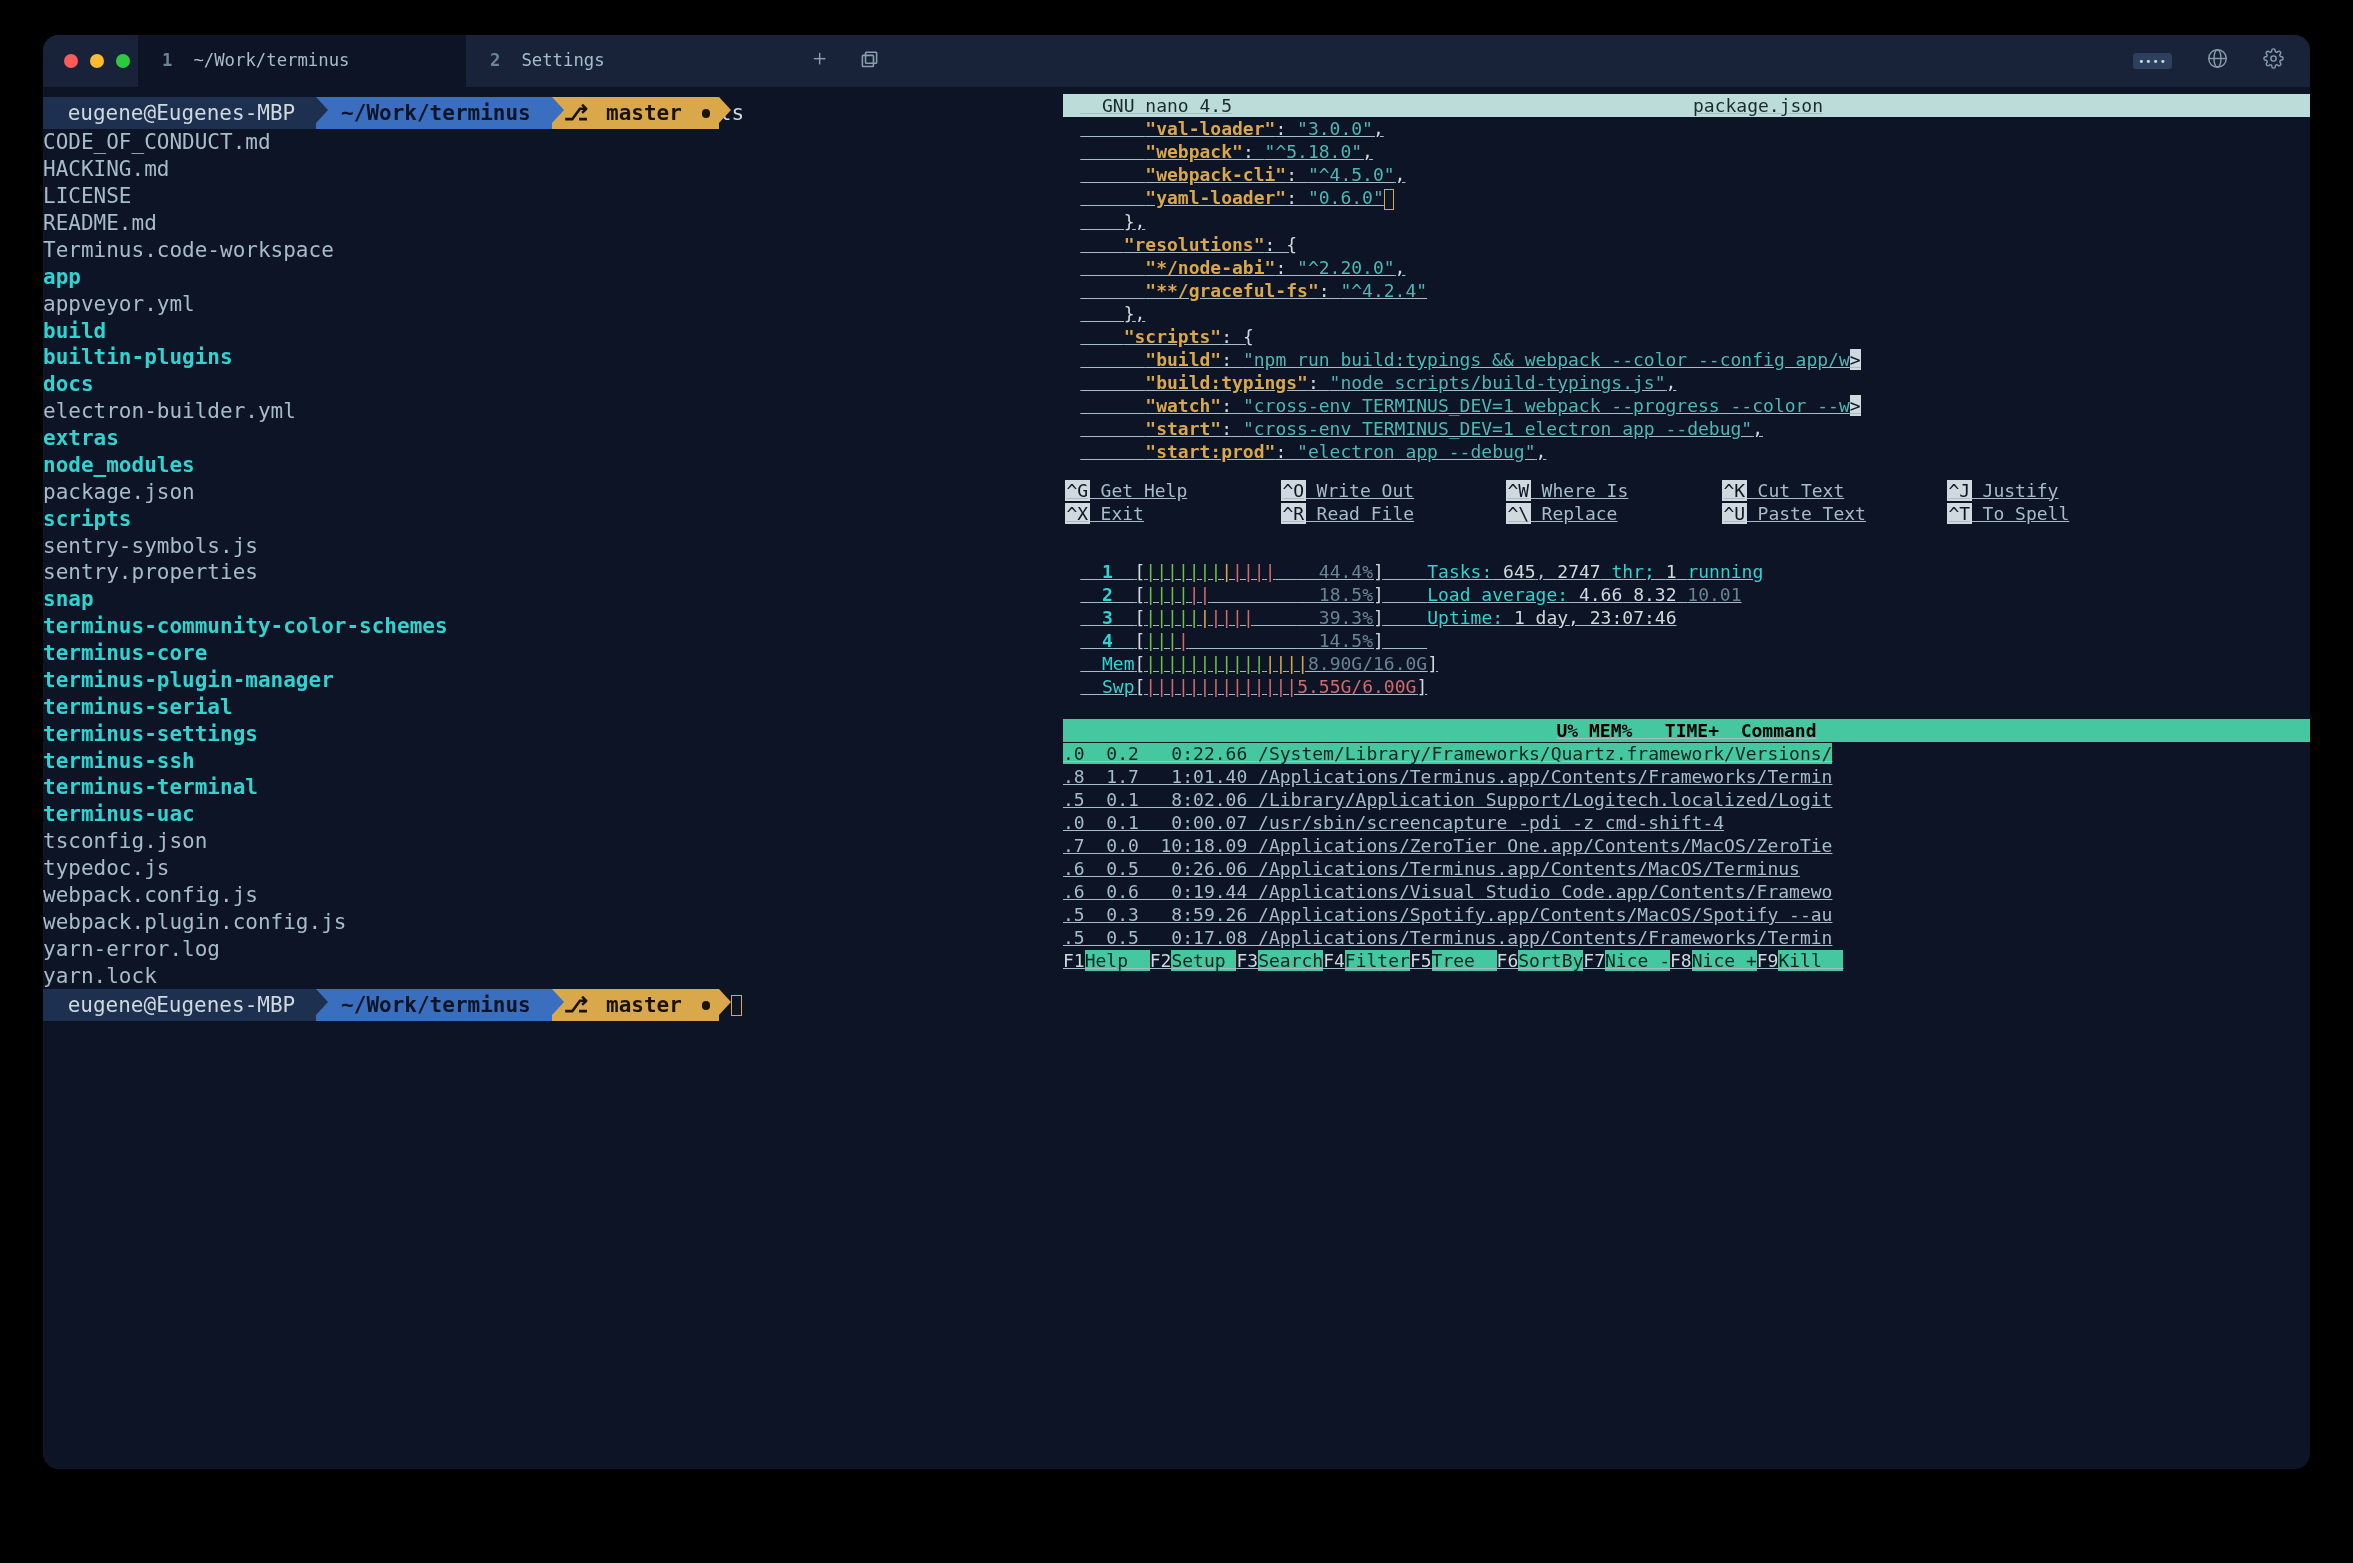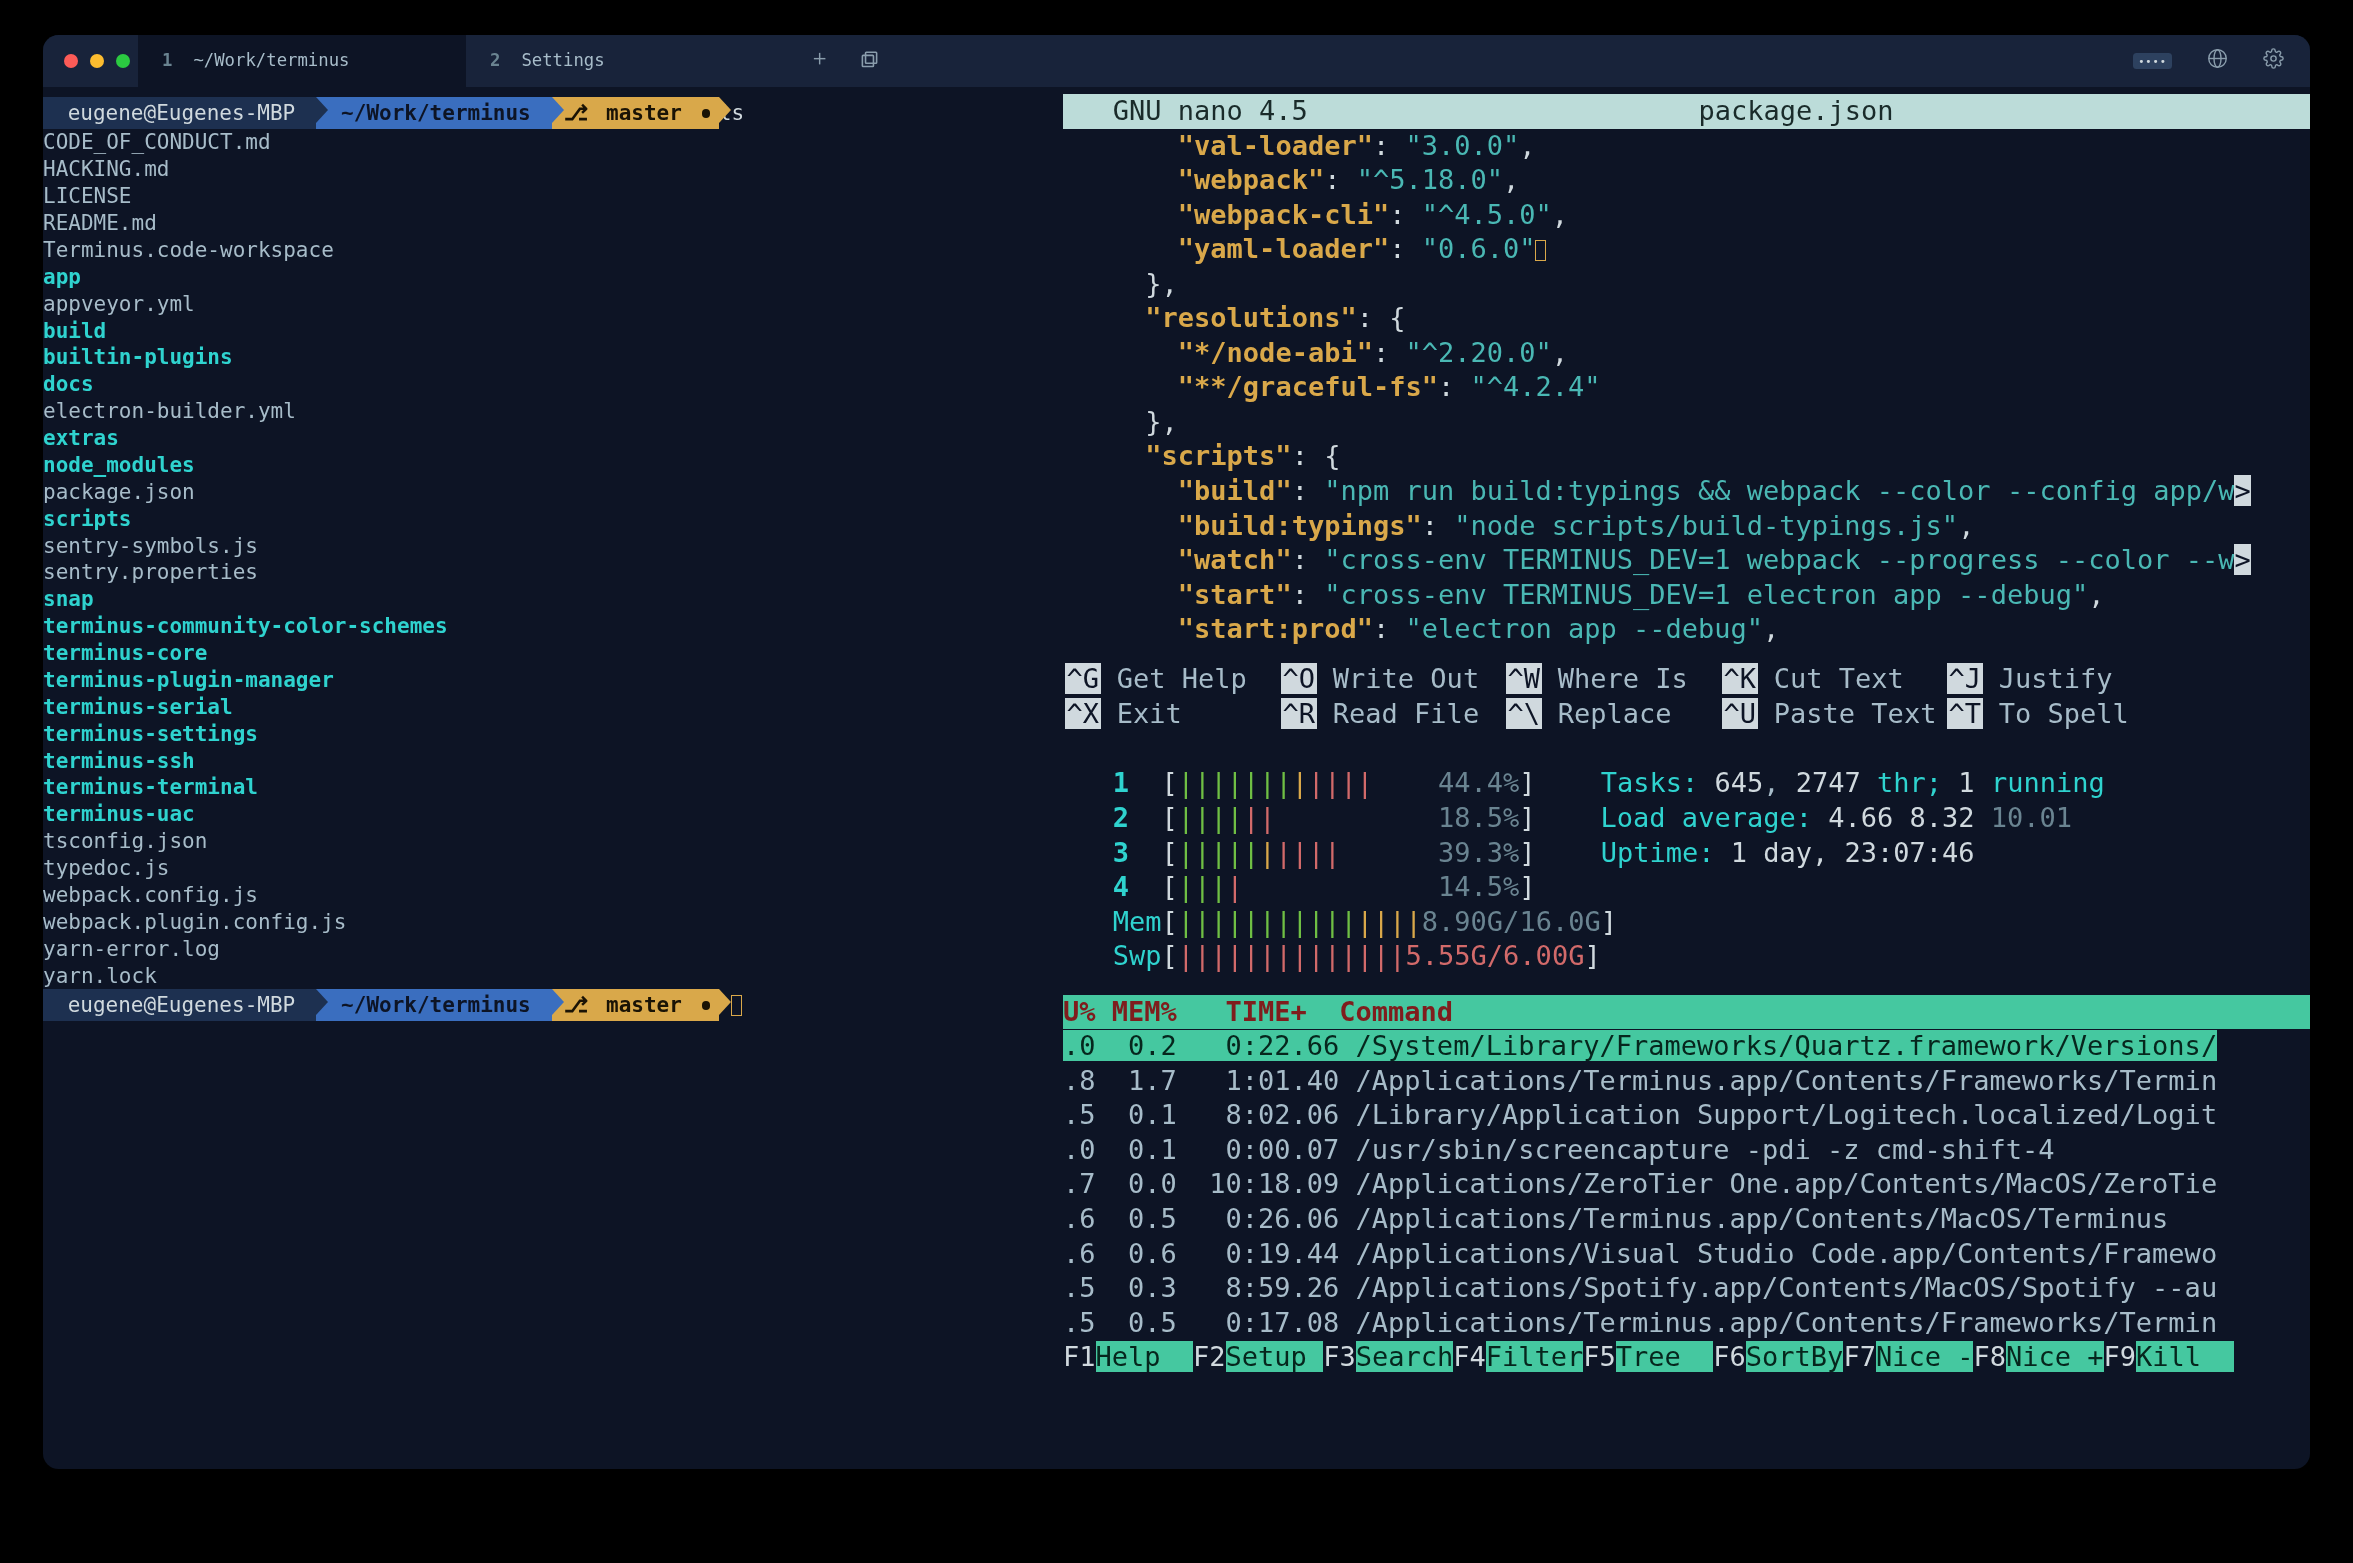--- a/index.html
+++ b/index.html
@@ -105,22 +105,23 @@
   .left-pane {
     flex: 0 0 1020px;
     padding: 10.4px 0 0 0;
     font-size: 21px;
     line-height: 1.28;
   }
   .right-col {
     flex: 1;
     display: flex;
     flex-direction: column;
-    font-size: 27px;
+    font-size: 18px;
     line-height: 1.28;
+    text-decoration: underline;
   }
   .right-top { flex: 0 0 auto; padding-top: 7px; }
   .right-bottom { flex: 1; padding-top: 35px; overflow: hidden; }
 
   
   .prompt-line { white-space: pre; display: flex; align-items: center; }
   .seg {
     display: inline-flex;
     align-items: center;
     padding: 0 8.6px 0 12px;
@@ -173,23 +174,24 @@
   .htop .num { color: var(--cyan); font-weight: bold; }
   .htop .lbl { color: var(--cyan); }
   .htop .bar-g { color: var(--green); }
   .htop .bar-y { color: var(--yellow); }
   .htop .bar-r { color: var(--red); }
   .htop .dim { color: var(--dim); }
   .htop .white { color: var(--white); }
 
   .htop-header {
     background: var(--htop-hdr);
-    color: #7f1d1d;
+    color: #000000;
     white-space: pre;
     font-weight: bold;
+    text-align: center;
   }
   .htop-rows { white-space: pre; color: var(--fg); }
   .htop-rows .hilite { background: var(--htop-hilite); color: #06261d; }
   .htop-fkeys { white-space: pre; color: var(--white); }
   .htop-fkeys .lab { background: var(--htop-hilite); color: #06261d; }
 </style>
 </head>
 <body>
 
 <div class="window">

